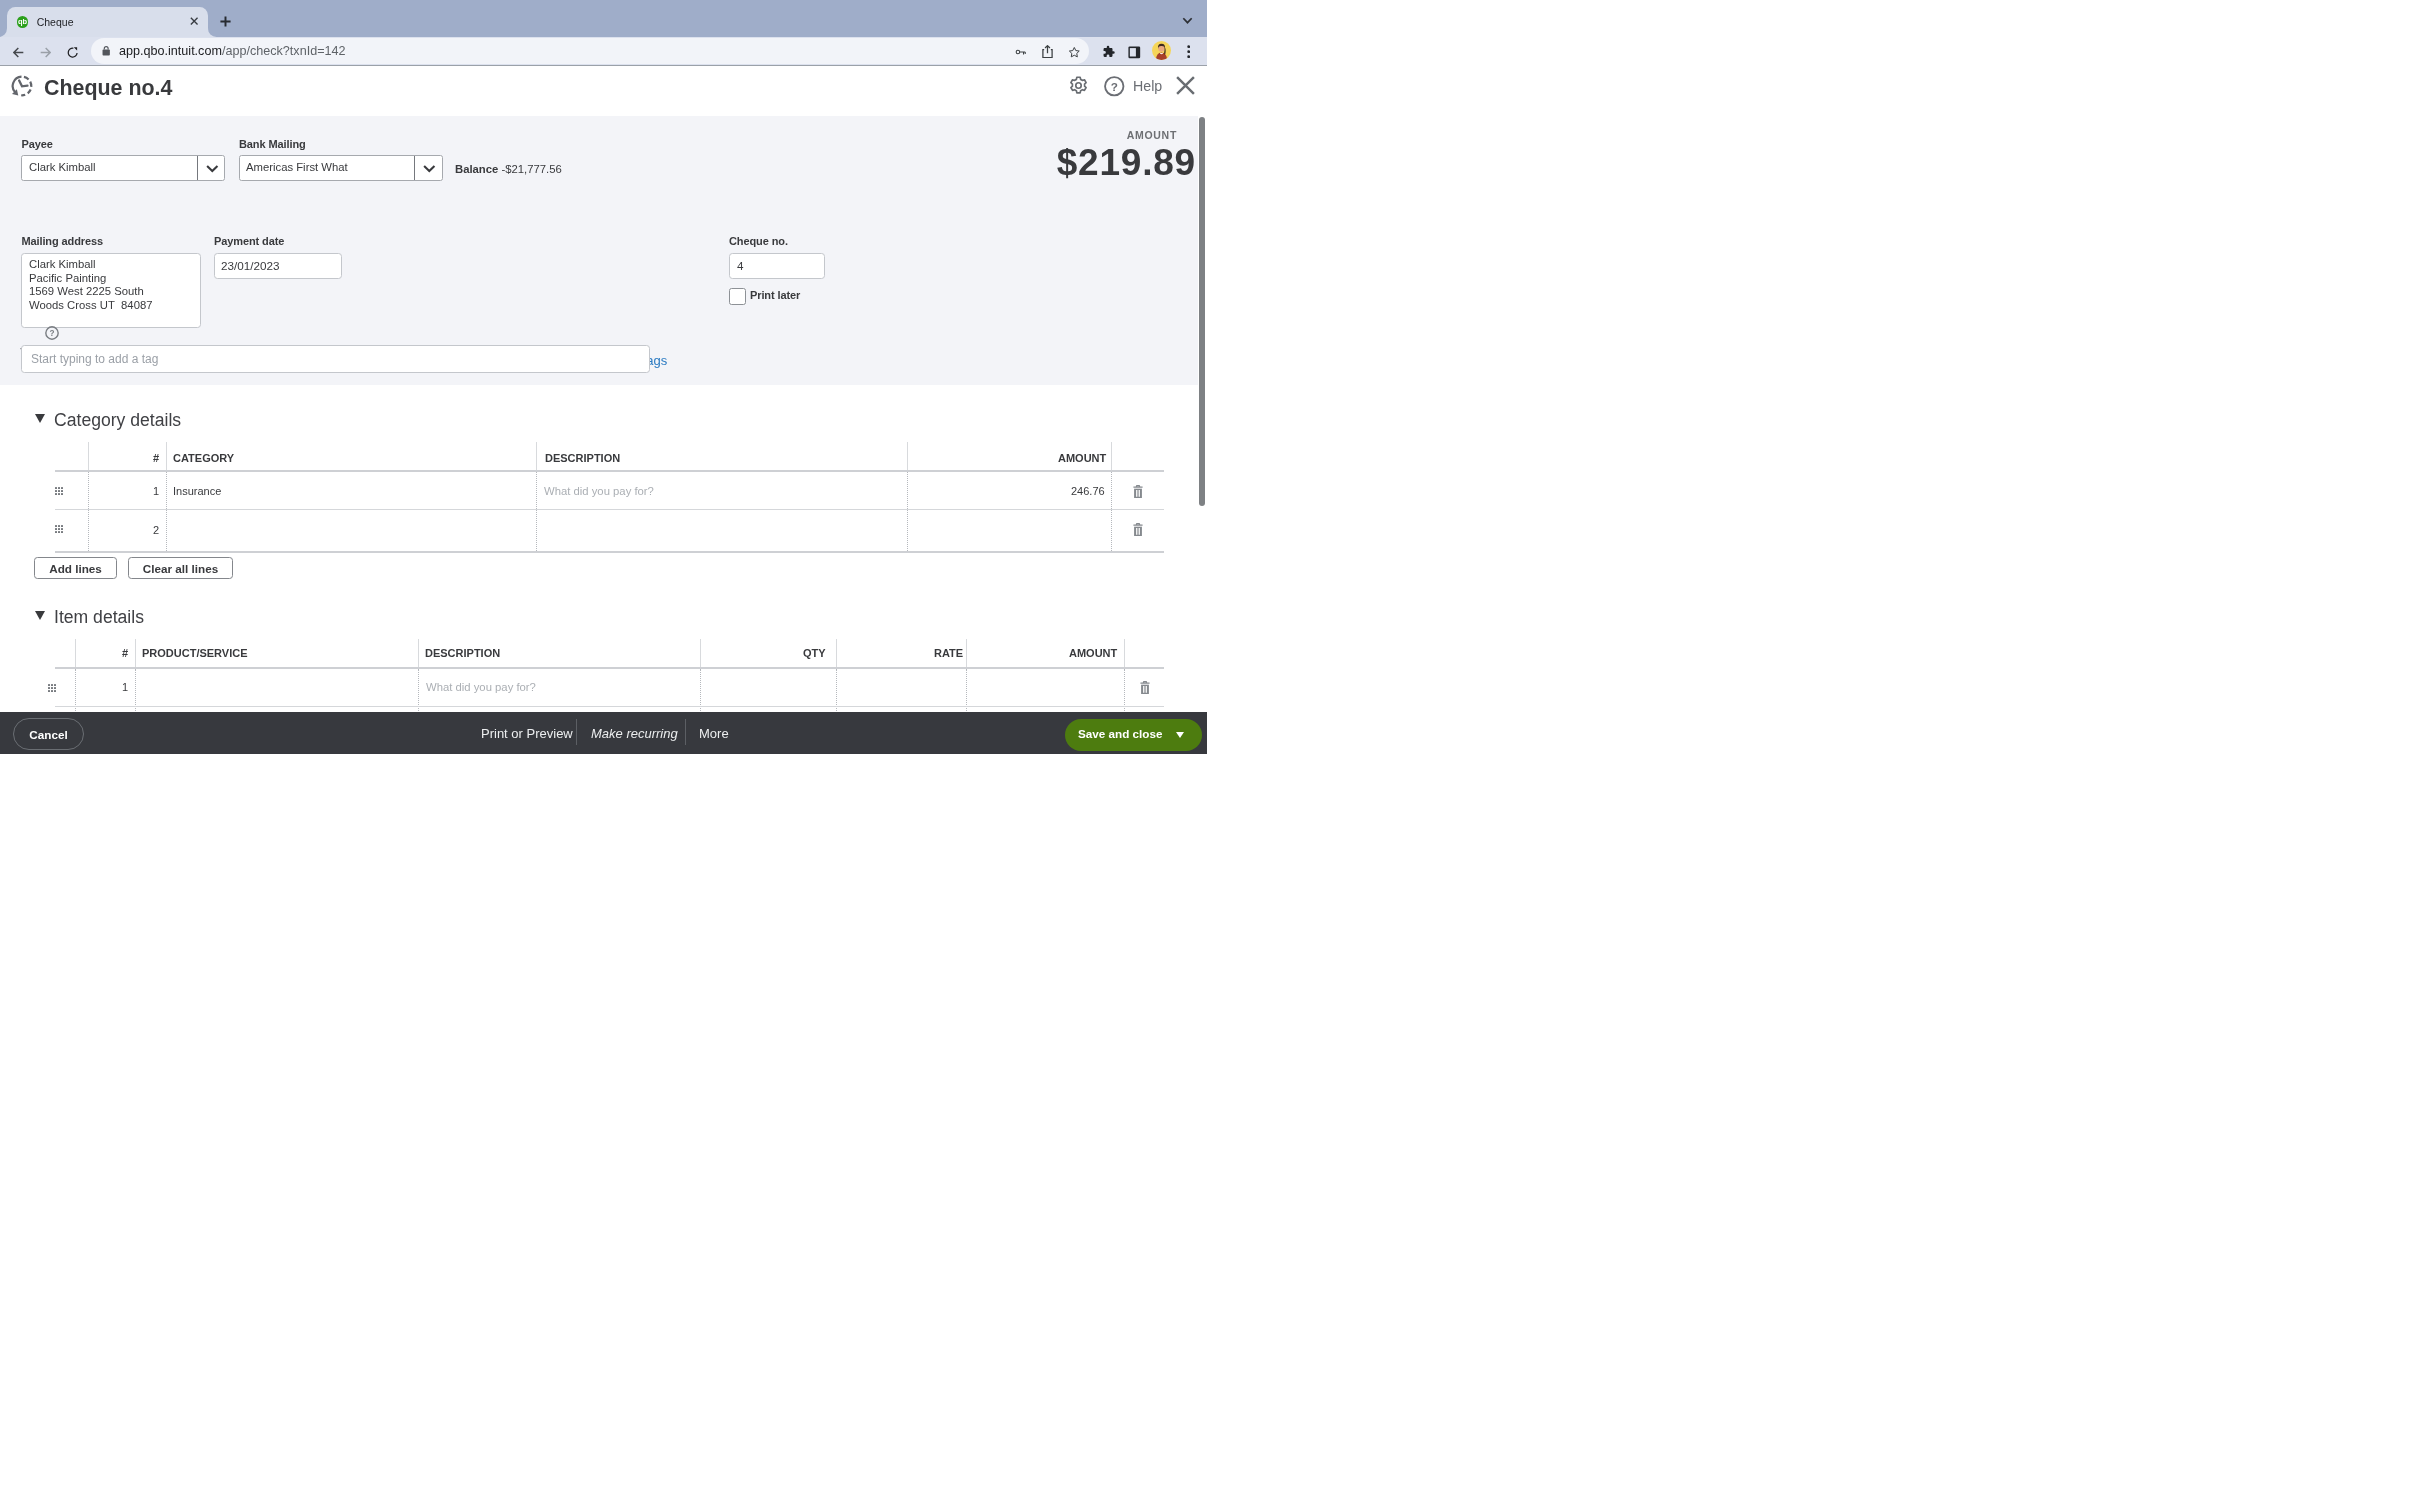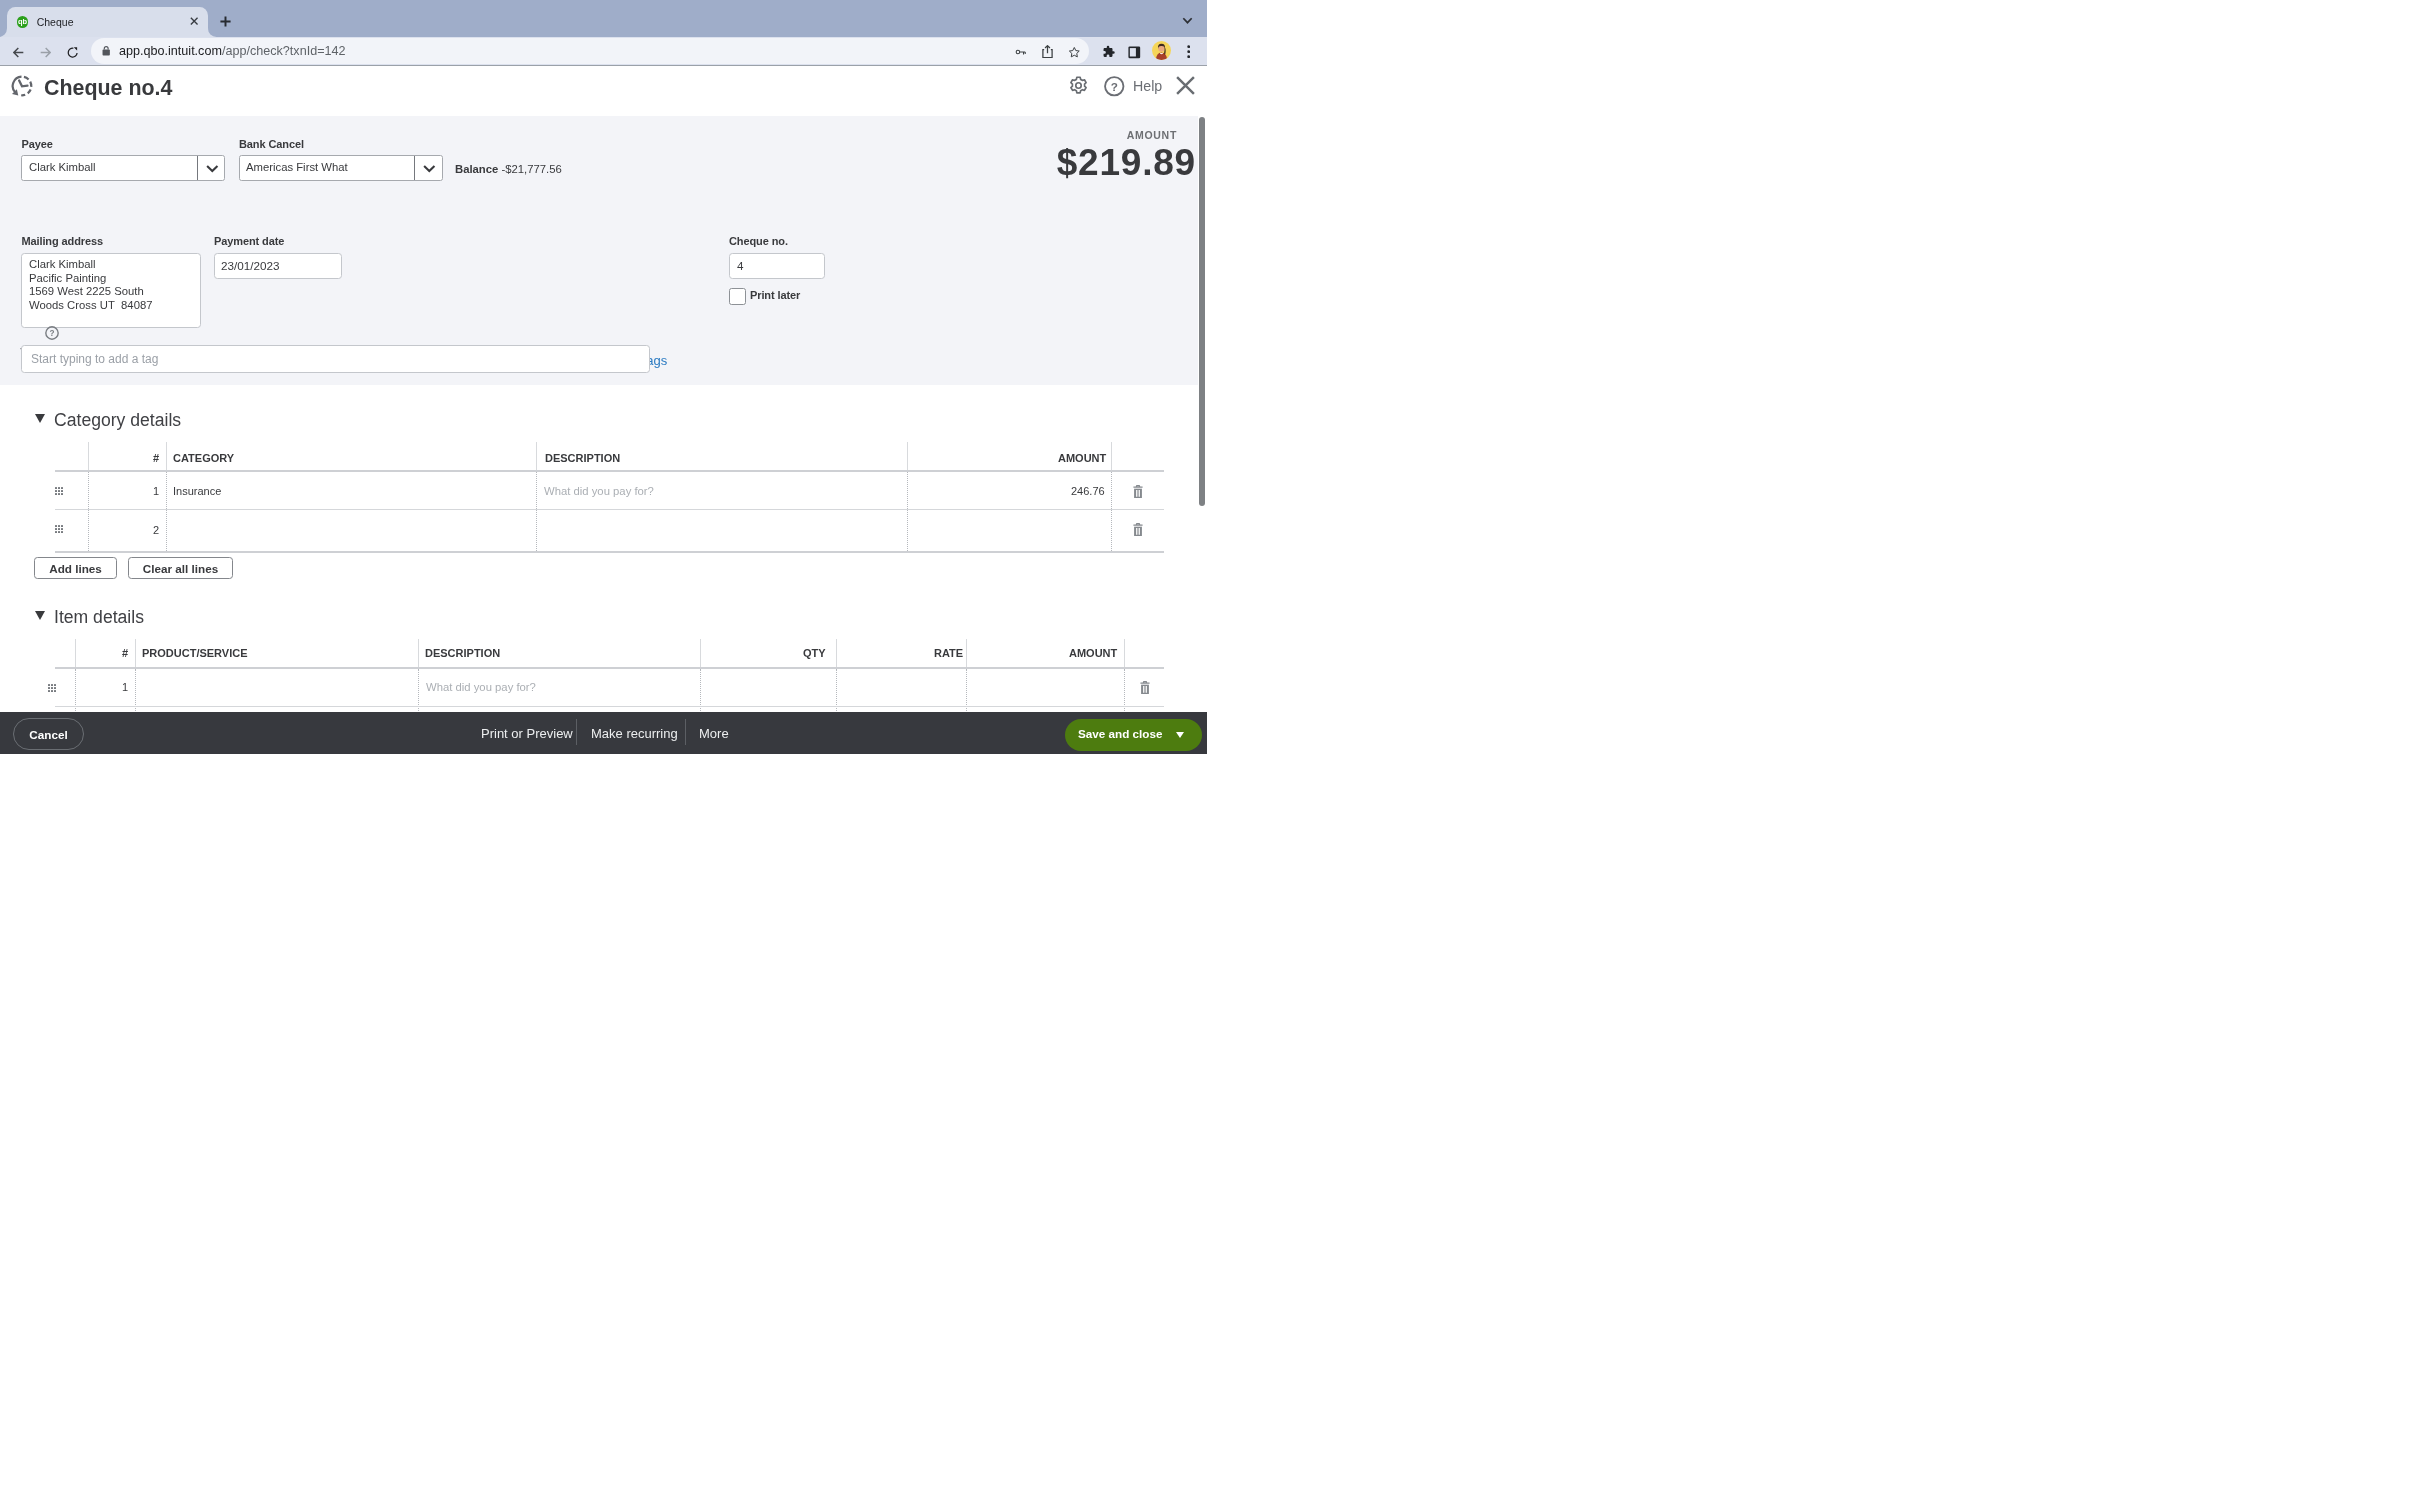--- a/index.html
+++ b/index.html
@@ -194,21 +194,21 @@
 
 <div class="lbl" style="left:21.4px;top:138px;">Payee</div>
 <div class="ibox" style="left:21.4px;top:155px;width:204px;">
   <div class="combo-div" style="left:175px;"></div>
   <svg style="position:absolute;left:184px;top:9.2px;" width="12.6" height="7.5" viewBox="0 0 15 9">
       <path d="M1.3 1.3 L7.5 7.3 L13.7 1.3" stroke="#393a3d" stroke-width="2.5" fill="none"></path>
     </svg>
 </div>
 <div class="itext" style="left:29px;top:161px;">Clark Kimball</div>
 
-<div class="lbl" style="left:239px;top:138px;">Bank Cancel</div>
+<div class="lbl" style="left:239px;top:138px;">Bank Mailing</div>
 <div class="ibox" style="left:239px;top:155px;width:204px;">
   <div class="combo-div" style="left:174px;"></div>
   <svg style="position:absolute;left:183px;top:9.2px;" width="12.6" height="7.5" viewBox="0 0 15 9">
       <path d="M1.3 1.3 L7.5 7.3 L13.7 1.3" stroke="#393a3d" stroke-width="2.5" fill="none"></path>
     </svg>
 </div>
 <div class="itext" style="left:246px;top:161px;">Americas First What</div>
 
 <div style="position:absolute;left:455px;top:163px;font-size:11.3px;color:#393a3d;"><b>Balance</b> -$21,777.56</div>
 
@@ -349,21 +349,21 @@
     <path d="M0.5 2.5 H11.5 M4 2.2 L4.6 0.6 H7.4 L8 2.2" stroke="#85898e" stroke-width="1.5" fill="none"></path>
     <path d="M1.3 4.4 H10.7 V15.6 H1.3 Z" fill="#85898e"></path>
     <path d="M4.5 6 V14 M7.5 6 V14" stroke="#fff" stroke-width="1.5"></path>
   </svg>
 <div class="hline" style="left:55px;top:706px;width:1109px;"></div>
 
 <div id="footer"></div>
 <div id="cancelbtn">Cancel</div>
 <div class="footlink" style="left:481px;">Print or Preview</div>
 <div class="footsep" style="left:576px;"></div>
-<div class="footlink" style="left:591px;">Make recurring</div>
+<div class="footlink" style="left:591px;font-style:italic;">Make recurring</div>
 <div class="footsep" style="left:685px;"></div>
 <div class="footlink" style="left:699px;">More</div>
 <div id="savebtn">
     <span class="t">Save and close</span>
     <span class="dd"></span>
   </div>
 
 <div id="scrollthumb"></div>
 
 

